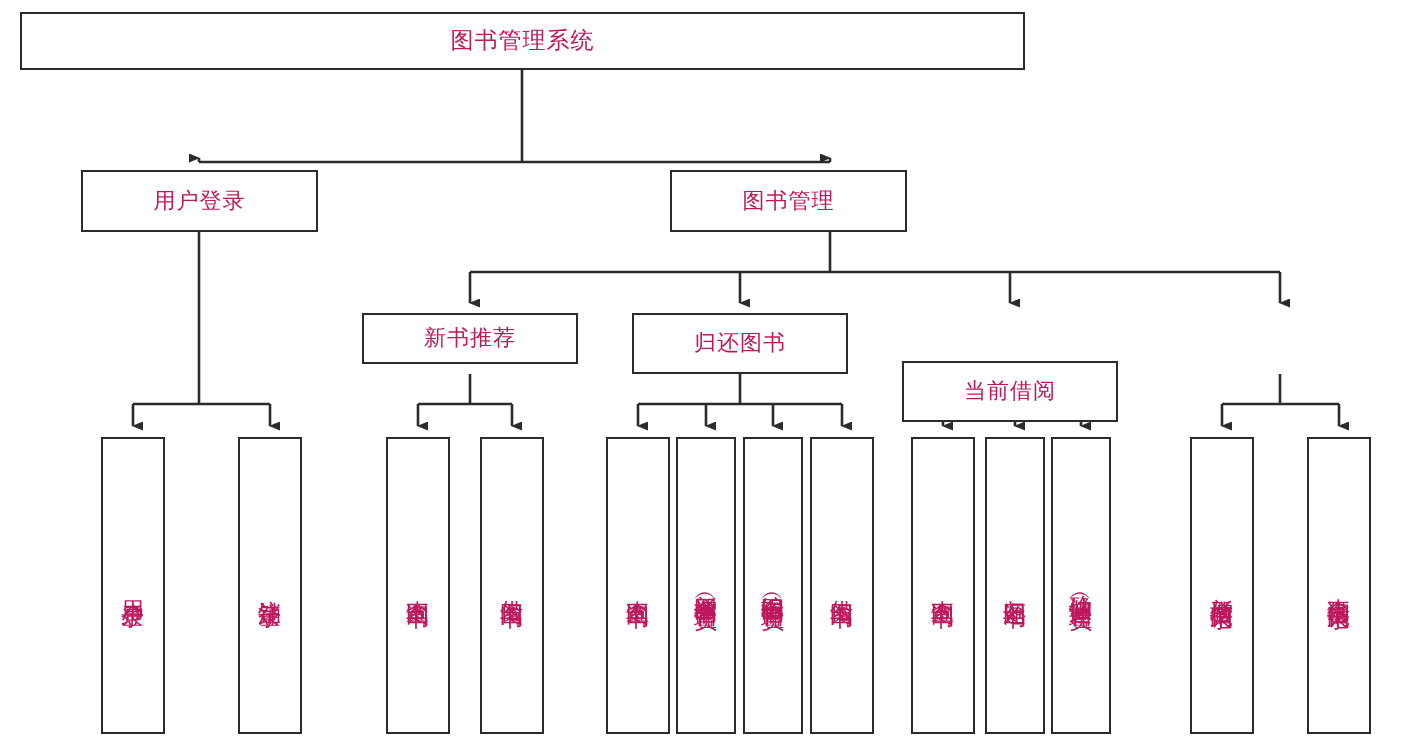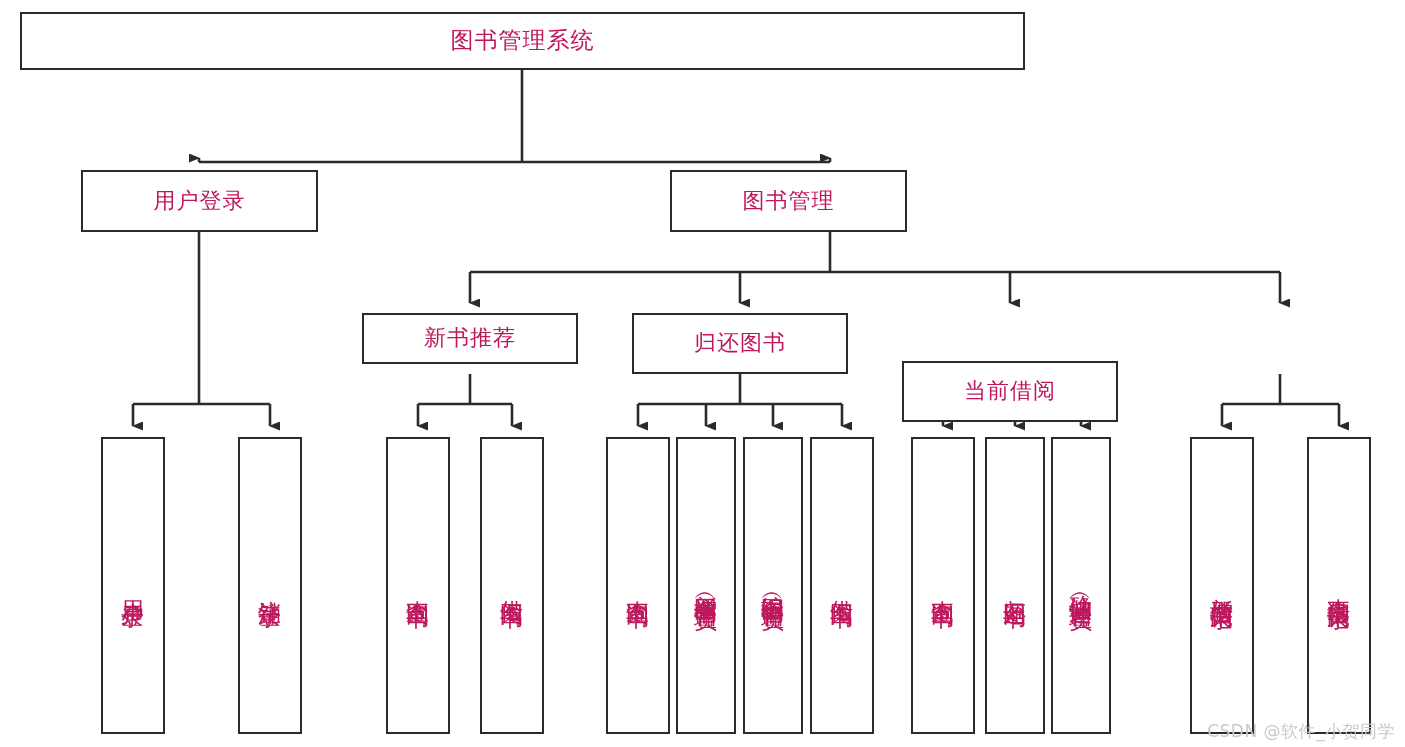--- a/index.html
+++ b/index.html
@@ -180,15 +180,14 @@
   <div class="node v" style="left:1051px; top:437px; width:60px; height:297px;">
     <span>确认归还（管理员）</span>
   </div>
   <div class="node v" style="left:1190px; top:437px; width:64px; height:297px;">
     <span>新增借阅记录</span>
   </div>
   <div class="node v" style="left:1307px; top:437px; width:64px; height:297px;">
     <span>查询借阅记录</span>
   </div>
 
-  <div class="watermark">CSDN @软件_小贺同学</div>
 
 </div>
 
 </body></html>

